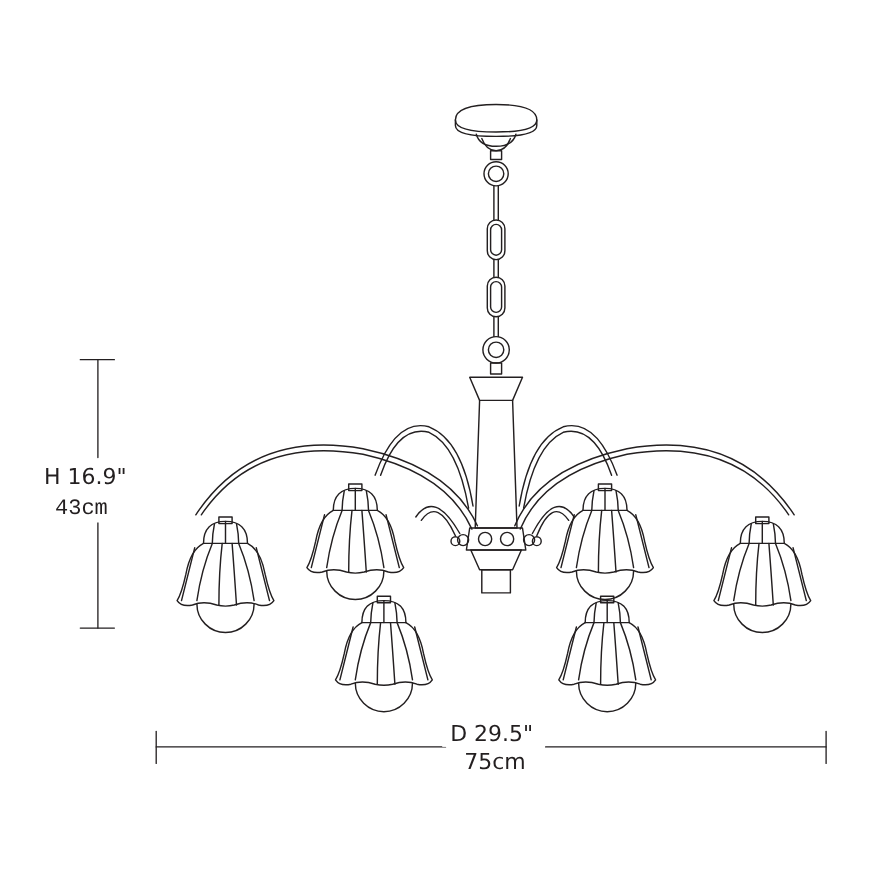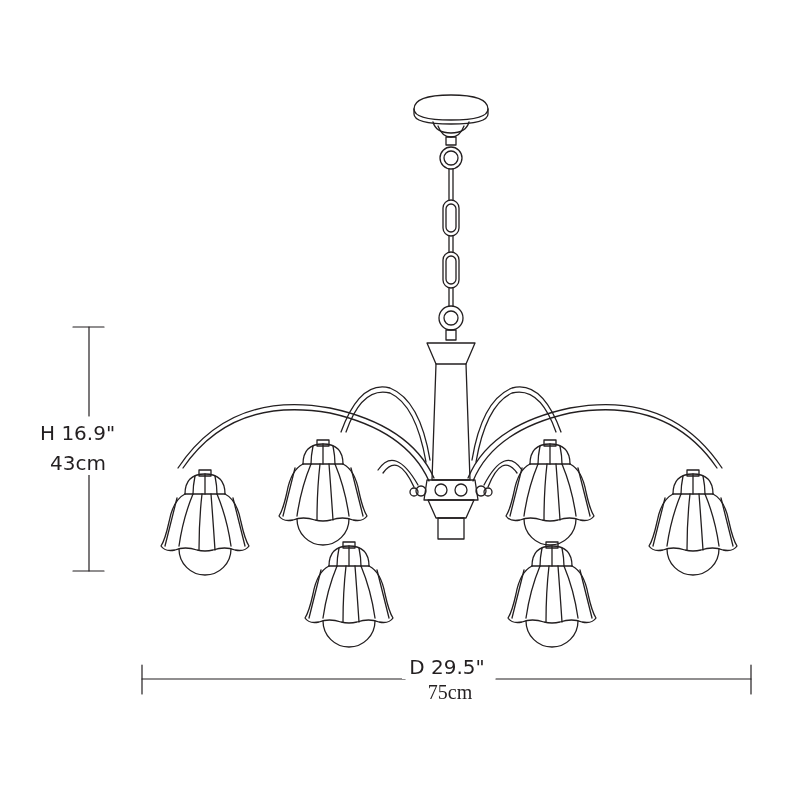--- a/index.html
+++ b/index.html
@@ -2,23 +2,23 @@
 <html><head>
 <meta charset="utf-8">
 <style>
   html, body { margin: 0; padding: 0; background: #ffffff; }
   body { width: 800px; height: 800px; position: relative; overflow: hidden;
          font-family: "DejaVu Sans", "Liberation Sans", sans-serif; color: #231f20; }
   #drawing { position: absolute; left: 0; top: 0; width: 800px; height: 800px; }
   .lbl { position: absolute; font-size: 20px; line-height: 24px; white-space: nowrap;
          color: #231f20; background: #fff; text-align: center; }
   #h-imp { left: 40px; top: 421px; }
-  #h-met { left: 50px; top: 451px; }
+  #h-met { left: 50px; top: 451px; font-family: Liberation Mono, monospace; }
   #d-imp { left: 404px; top: 655px; width: 90px; margin-left: -2px; }
-  #d-met { left: 410px; top: 680px; width: 80px; font-family: Liberation Serif, serif; }
+  #d-met { left: 410px; top: 680px; width: 80px; }
 </style>
 </head>
 <body>
 
 <svg id="drawing" viewBox="0 0 800 800" xmlns="http://www.w3.org/2000/svg" fill="none" stroke="#231f20" stroke-width="1.3" stroke-linejoin="round" stroke-linecap="round">
 
   <g stroke-width="1.2">
     <line x1="73" y1="327" x2="104" y2="327"></line>
     <line x1="89" y1="327" x2="89" y2="416"></line>
     <line x1="89" y1="472" x2="89" y2="571"></line>

